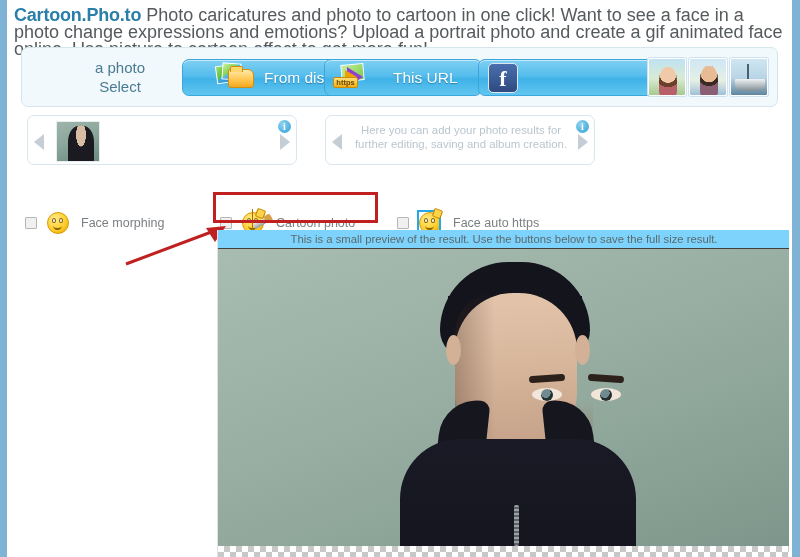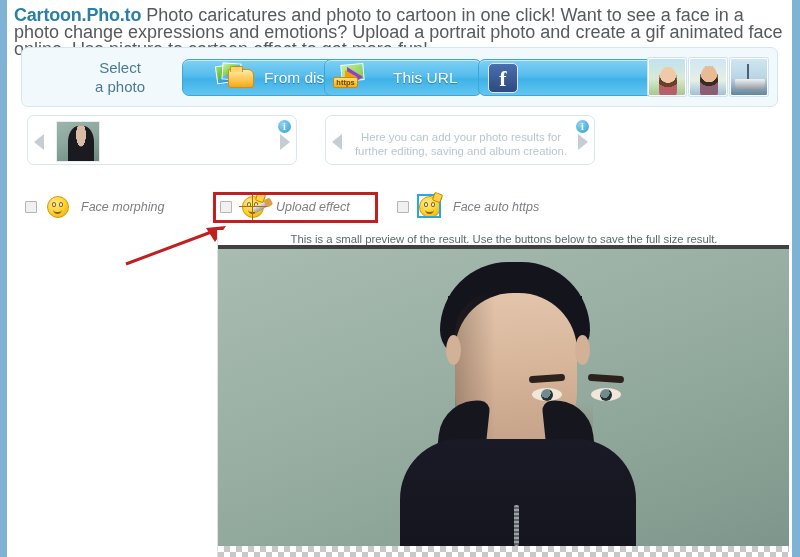--- a/index.html
+++ b/index.html
@@ -201,26 +201,26 @@
     background: linear-gradient(160deg,#9fb4aa 0%, #8ca79c 45%, #6c8a80 100%);
     overflow: hidden; border: 1px solid #e7eef1;
   }
   #strip-thumb::after {
     content: ""; position: absolute; left: 11px; top: 4px; width: 26px; height: 40px;
     background: radial-gradient(ellipse at 50% 22%, #d8bda4 0 26%, #1a1a20 27% 100%);
     border-radius: 40% 40% 10% 10%;
   }
 
   #strip-right-text {
-    position: absolute; left: 20px; top: 14px; width: 230px;
+    position: absolute; left: 20px; top: 7px; width: 230px;
     text-align: center; font-size: 11.4px; color: #b9c6ce; line-height: 14px;
   }
 
   
-  #options-row { position: absolute; left: 0; top: 193px; width: 718px; height: 30px; font-style: italic; }
+  #options-row { position: absolute; left: 0; top: 209px; width: 718px; height: 30px; }
   .opt { position: absolute; top: 0; height: 28px; display: flex; align-items: center; }
   #opt-morph  { left: 18px; }
   #opt-cartoon{ left: 213px; }
   #opt-crop   { left: 390px; }
 
   .opt-check {
     width: 12px; height: 12px; background: #f0f0f0;
     border: 1px solid #b6b6b6; border-radius: 1px; flex: none; cursor: pointer;
   }
   .opt-label { margin-left: 10px; font-size: 12.5px; color: #7b7f82; white-space: nowrap; }
@@ -277,23 +277,23 @@
 
   
   #preview {
     position: absolute; left: 210px; top: 230px;
     width: 572px; height: 327px;
     background: #9fb3a9; overflow: hidden;
     border-left: 1px solid #dfe3e1;
   }
   #preview-bar {
     position: absolute; left: 0; top: 0; width: 572px; height: 19px;
-    background: #ffffff; color: #5b6a6d;
+    background: #7dd3fc; color: #5b6a6d;
     font-size: 11.3px; text-align: center; line-height: 19px;
-    border-bottom: 4px solid #404040;
+    border-bottom: 1px solid #404040;
   }
   #preview-photo {
     position: absolute; left: 0; top: 19px; width: 572px; height: 297px;
     background: linear-gradient(160deg,#a8bcb1 0%, #9bb0a5 40%, #8aa296 75%, #7e958b 100%);
     overflow: hidden;
   }
   
   #portrait { position: absolute; left: 176px; top: 0px; width: 250px; height: 297px; }
   #hair {
     position: absolute; left: 46px; top: 13px; width: 150px; height: 96px;
@@ -374,22 +374,22 @@
 <div id="page-frame">
 <div id="page-inner">
 
   <div id="intro">
     <span class="brand">Cartoon.Pho.to</span><span class="intro-text"> Photo caricatures and photo to cartoon in one click! Want to see a face in a photo change expressions and emotions? Upload a portrait photo and create a gif animated face online. Use picture to cartoon effect to get more fun!</span>
   </div>
 
   <div id="select-panel">
 
     <div id="select-label">
+      <div>a photo</div>
       <div>Select</div>
-      <div>a photo</div>
     </div>
 
     <div class="btn" id="btn-disk">
       <span class="ico-folder">
         <span class="photos"></span>
             <span class="photos2"></span>
             <span class="fold"></span>
       </span>
       <span class="btn-label">From disk</span>
     </div>
@@ -447,21 +447,21 @@
       <span class="emoji">
         <span class="face"></span>
             <span class="eye l"></span>
             <span class="eye r"></span>
             <span class="mouth"></span>
         <span class="brush"></span>
             <span class="wand"></span>
         <span class="crosshair-h"></span>
             <span class="crosshair-v"></span>
       </span>
-      <span class="opt-label">Upload effect</span>
+      <span class="opt-label">Cartoon photo</span>
     </div>
 
     <div class="opt" id="opt-crop">
       <span class="opt-check"></span>
       <span class="emoji">
         <span class="face"></span>
             <span class="eye l"></span>
             <span class="eye r"></span>
             <span class="mouth"></span>
         <span class="crop-frame"></span>

